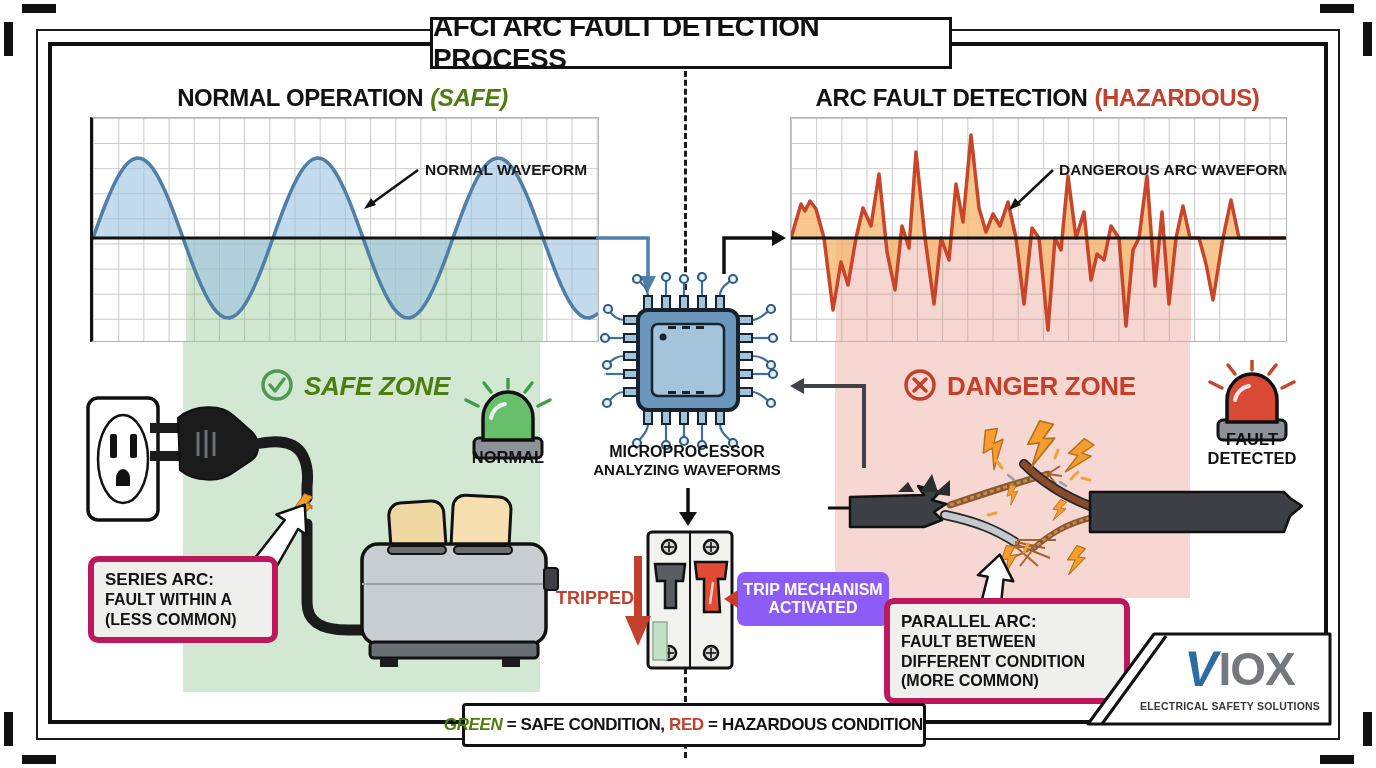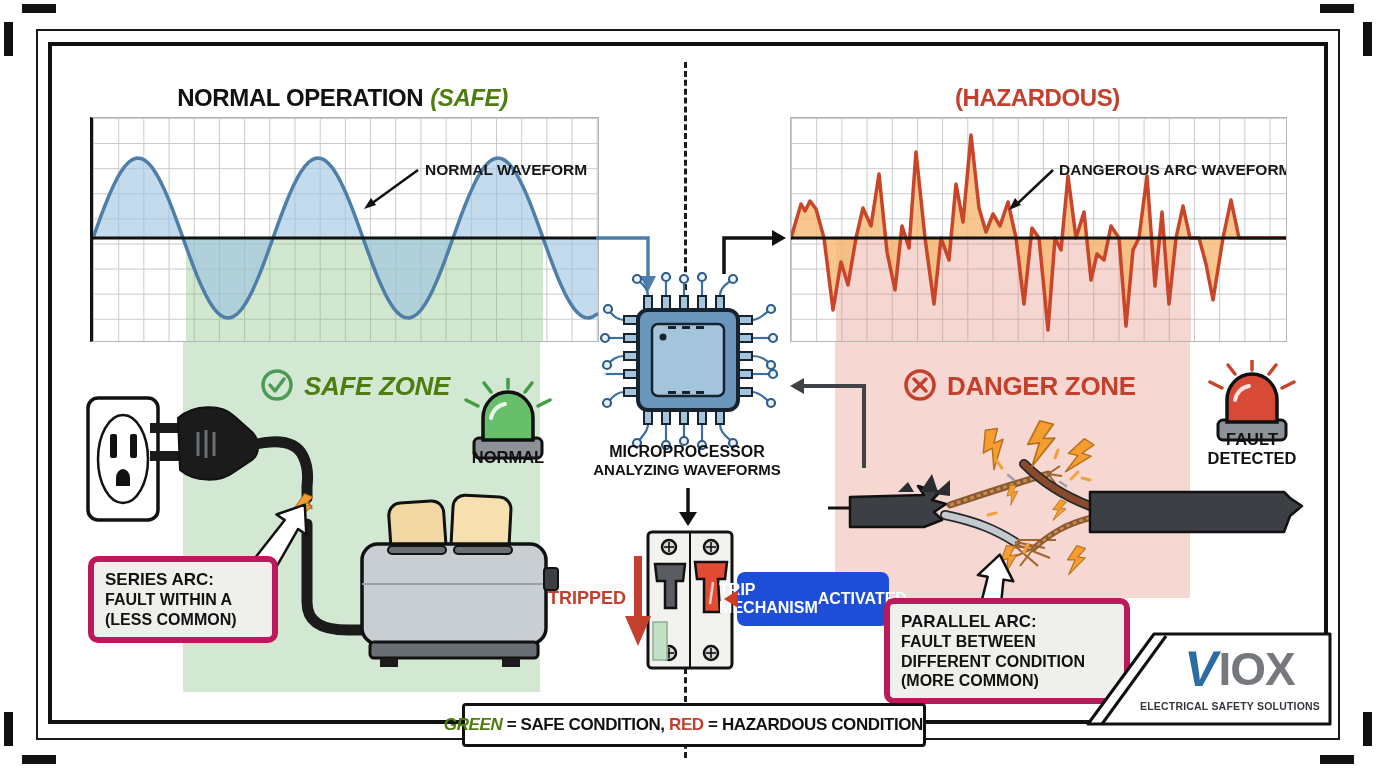--- a/index.html
+++ b/index.html
@@ -50,23 +50,23 @@
            padding:8px 11px;z-index:8;line-height:1.2;}
   .callout .co-title{font-size:17px;font-weight:800;}
   .callout .co-line{font-size:16px;font-weight:600;}
   #callout-series{left:88px;top:556px;width:156px;}
   #callout-parallel{left:884px;top:598px;width:212px;}
   
   #proc-label{position:absolute;left:570px;top:443px;width:234px;text-align:center;z-index:6;}
   #proc-label .l1{font-size:16px;font-weight:800;}
   #proc-label .l2{font-size:15px;font-weight:600;}
   #tripped{position:absolute;left:548px;top:588px;width:78px;text-align:right;
-           font-size:18px;font-weight:800;color:#c2402c;z-index:8;}
-  #trip-badge{position:absolute;left:737px;top:572px;width:152px;height:54px;background:#1d4ed8;
-              border-radius:8px;color:#fff;display:flex;flex-direction:row;align-items:center;
+           font-size:18px;font-weight:800;color:#c2402c;z-index:8;padding-left:8px;}
+  #trip-badge{position:absolute;left:737px;top:572px;width:152px;height:54px;background:#8b5cf6;
+              border-radius:8px;color:#fff;display:flex;flex-direction:column;align-items:center;
               justify-content:center;line-height:1.15;z-index:8;}
   #trip-badge span{font-size:16px;font-weight:800;}
   #trip-badge::before{content:"";position:absolute;left:-13px;top:18px;border-top:9px solid transparent;
               border-bottom:9px solid transparent;border-right:14px solid #cd3a26;}
   
   #logo-plate{position:absolute;left:1082px;top:630px;z-index:15;}
   #logo-text{position:absolute;left:1148px;top:638px;width:184px;height:62px;display:flex;
              align-items:center;justify-content:center;z-index:16;}
   #logo-text .v{font-size:50px;font-weight:800;color:#2b6ca3;transform:skewX(-10deg);}
   #logo-text .rest{font-size:46px;font-weight:800;color:#75797e;letter-spacing:-1px;}
@@ -88,26 +88,30 @@
   <div class="cm v" style="left:4px;bottom:22px"></div>
   <div class="cm h" style="right:22px;bottom:4px"></div>
   <div class="cm v" style="right:4px;bottom:22px"></div>
 
   <div class="dash-seg" style="top:62px;height:228px"></div>
   <div class="dash-seg" style="top:668px;height:90px"></div>
 
   <div class="zone" id="zone-green"></div>
   <div class="zone" id="zone-pink"></div>
 
+  <div class="title-box">
+    <span>AFCI ARC FAULT DETECTION PROCESS</span>
+  </div>
 
   <div class="sec-head" style="left:90px;width:505px">
     <span>NORMAL OPERATION</span>
     <span class="c-green">(SAFE)</span>
   </div>
   <div class="sec-head" style="left:790px;width:495px">
+    <span>ARC FAULT DETECTION</span>
     <span class="c-red">(HAZARDOUS)</span>
   </div>
 
   <div class="chart" id="chart-left">
     <svg width="505" height="223">
       <g>
           <rect x="93" y="120" width="357" height="103" fill="rgba(122,186,118,0.35)"></rect>
           <path d="M0.0,120.0 L4.0,108.9 L8.0,97.9 L12.0,87.5 L16.0,77.6 L20.0,68.6 L24.0,60.5 L28.0,53.7 L32.0,48.1 L36.0,43.9 L40.0,41.2 L44.0,40.0 L48.0,40.4 L52.0,42.4 L56.0,45.8 L60.0,50.7 L64.0,57.0 L68.0,64.4 L72.0,73.0 L76.0,82.4 L80.0,92.6 L84.0,103.4 L88.0,114.4 L92.0,125.6 L96.0,136.6 L100.0,147.4 L104.0,157.6 L108.0,167.0 L112.0,175.6 L116.0,183.0 L120.0,189.3 L124.0,194.2 L128.0,197.6 L132.0,199.6 L136.0,200.0 L140.0,198.8 L144.0,196.1 L148.0,191.9 L152.0,186.3 L156.0,179.5 L160.0,171.4 L164.0,162.4 L168.0,152.5 L172.0,142.1 L176.0,131.1 L180.0,120.0 L184.0,108.9 L188.0,97.9 L192.0,87.5 L196.0,77.6 L200.0,68.6 L204.0,60.5 L208.0,53.7 L212.0,48.1 L216.0,43.9 L220.0,41.2 L224.0,40.0 L228.0,40.4 L232.0,42.4 L236.0,45.8 L240.0,50.7 L244.0,57.0 L248.0,64.4 L252.0,73.0 L256.0,82.4 L260.0,92.6 L264.0,103.4 L268.0,114.4 L272.0,125.6 L276.0,136.6 L280.0,147.4 L284.0,157.6 L288.0,167.0 L292.0,175.6 L296.0,183.0 L300.0,189.3 L304.0,194.2 L308.0,197.6 L312.0,199.6 L316.0,200.0 L320.0,198.8 L324.0,196.1 L328.0,191.9 L332.0,186.3 L336.0,179.5 L340.0,171.4 L344.0,162.4 L348.0,152.5 L352.0,142.1 L356.0,131.1 L360.0,120.0 L364.0,108.9 L368.0,97.9 L372.0,87.5 L376.0,77.6 L380.0,68.6 L384.0,60.5 L388.0,53.7 L392.0,48.1 L396.0,43.9 L400.0,41.2 L404.0,40.0 L408.0,40.4 L412.0,42.4 L416.0,45.8 L420.0,50.7 L424.0,57.0 L428.0,64.4 L432.0,73.0 L436.0,82.4 L440.0,92.6 L444.0,103.4 L448.0,114.4 L452.0,125.6 L456.0,136.6 L460.0,147.4 L464.0,157.6 L468.0,167.0 L472.0,175.6 L476.0,183.0 L480.0,189.3 L484.0,194.2 L488.0,197.6 L492.0,199.6 L496.0,200.0 L500.0,198.8 L504.0,196.1 L505,120 L0,120 Z" fill="rgba(155,195,225,0.6)"></path>
           <path d="M0.0,120.0 L4.0,108.9 L8.0,97.9 L12.0,87.5 L16.0,77.6 L20.0,68.6 L24.0,60.5 L28.0,53.7 L32.0,48.1 L36.0,43.9 L40.0,41.2 L44.0,40.0 L48.0,40.4 L52.0,42.4 L56.0,45.8 L60.0,50.7 L64.0,57.0 L68.0,64.4 L72.0,73.0 L76.0,82.4 L80.0,92.6 L84.0,103.4 L88.0,114.4 L92.0,125.6 L96.0,136.6 L100.0,147.4 L104.0,157.6 L108.0,167.0 L112.0,175.6 L116.0,183.0 L120.0,189.3 L124.0,194.2 L128.0,197.6 L132.0,199.6 L136.0,200.0 L140.0,198.8 L144.0,196.1 L148.0,191.9 L152.0,186.3 L156.0,179.5 L160.0,171.4 L164.0,162.4 L168.0,152.5 L172.0,142.1 L176.0,131.1 L180.0,120.0 L184.0,108.9 L188.0,97.9 L192.0,87.5 L196.0,77.6 L200.0,68.6 L204.0,60.5 L208.0,53.7 L212.0,48.1 L216.0,43.9 L220.0,41.2 L224.0,40.0 L228.0,40.4 L232.0,42.4 L236.0,45.8 L240.0,50.7 L244.0,57.0 L248.0,64.4 L252.0,73.0 L256.0,82.4 L260.0,92.6 L264.0,103.4 L268.0,114.4 L272.0,125.6 L276.0,136.6 L280.0,147.4 L284.0,157.6 L288.0,167.0 L292.0,175.6 L296.0,183.0 L300.0,189.3 L304.0,194.2 L308.0,197.6 L312.0,199.6 L316.0,200.0 L320.0,198.8 L324.0,196.1 L328.0,191.9 L332.0,186.3 L336.0,179.5 L340.0,171.4 L344.0,162.4 L348.0,152.5 L352.0,142.1 L356.0,131.1 L360.0,120.0 L364.0,108.9 L368.0,97.9 L372.0,87.5 L376.0,77.6 L380.0,68.6 L384.0,60.5 L388.0,53.7 L392.0,48.1 L396.0,43.9 L400.0,41.2 L404.0,40.0 L408.0,40.4 L412.0,42.4 L416.0,45.8 L420.0,50.7 L424.0,57.0 L428.0,64.4 L432.0,73.0 L436.0,82.4 L440.0,92.6 L444.0,103.4 L448.0,114.4 L452.0,125.6 L456.0,136.6 L460.0,147.4 L464.0,157.6 L468.0,167.0 L472.0,175.6 L476.0,183.0 L480.0,189.3 L484.0,194.2 L488.0,197.6 L492.0,199.6 L496.0,200.0 L500.0,198.8 L504.0,196.1" fill="none" stroke="#4f7fa8" stroke-width="3.5" stroke-linejoin="round" stroke-linecap="round"></path>
           <line x1="0" y1="120" x2="505" y2="120" stroke="#111" stroke-width="3"></line>

